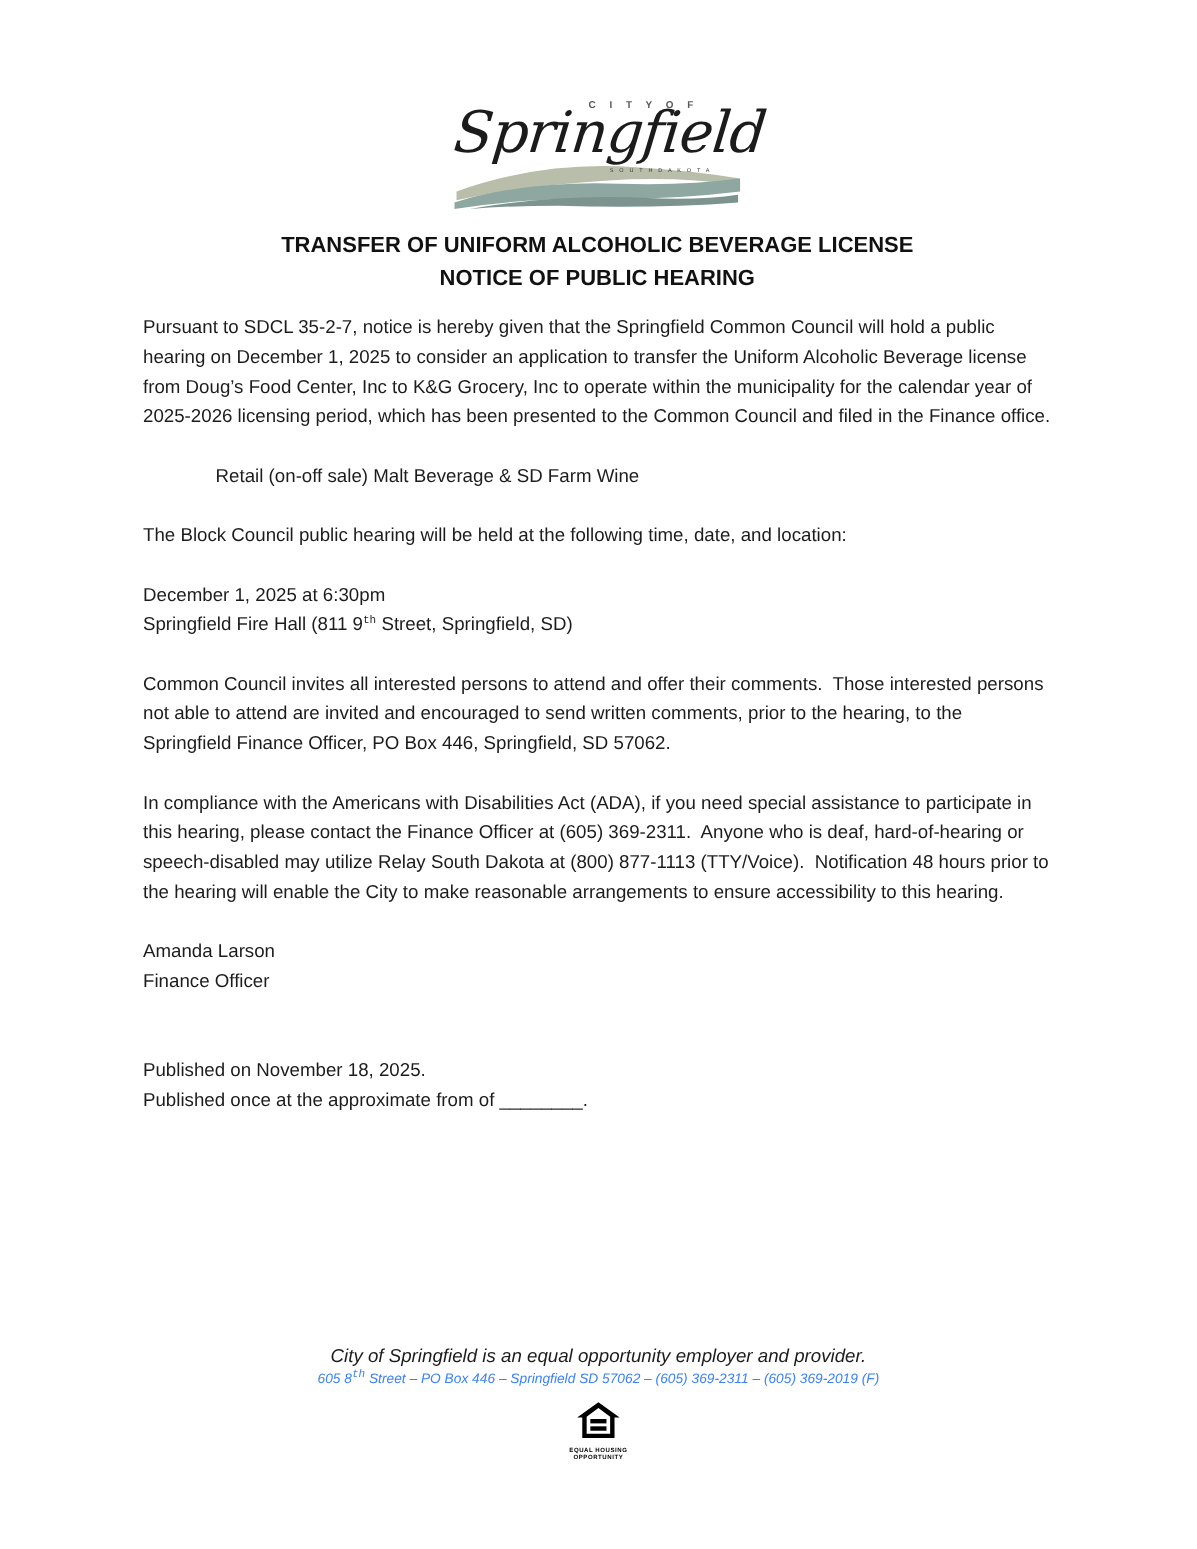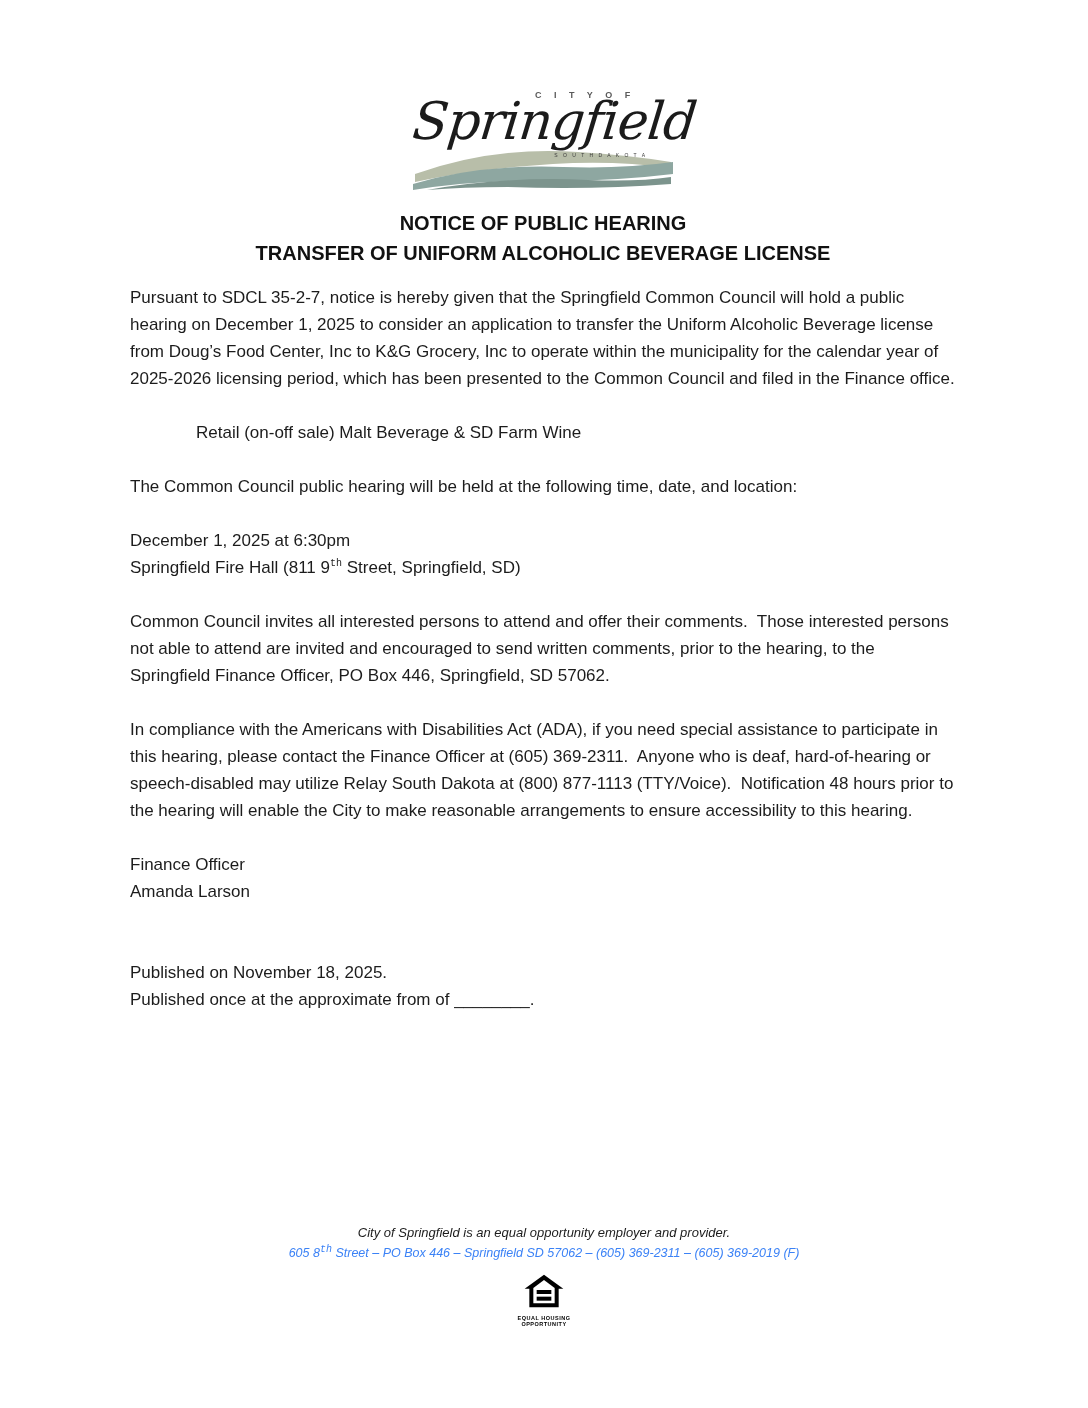--- a/index.html
+++ b/index.html
@@ -30,21 +30,21 @@
   .para{font-size:17px;line-height:27px;white-space:pre-wrap;}
   .mt{margin-top:27px;}
   .p1{margin-top:16px;}
   .indented{padding-left:66px;}
   .centered{text-align:left;}
   .sig .para{margin:0;}
   .published{margin-top:54px;}
   sup{font-size:10px;vertical-align:super;line-height:0;font-family:Liberation Mono, monospace;}
   
   .footer{position:absolute;left:0;top:1222px;width:1088px;text-align:center;}
-  .footer-line1{font-style:italic;font-size:13px;line-height:22px;color:#1c1c1c;}
+  .footer-line1{font-style:italic;font-size:17px;line-height:22px;color:#1c1c1c;}
   .footer-line2{font-style:italic;font-size:12.5px;line-height:18px;color:#3b82f6;}
   .eho{margin-top:12px;display:inline-block;}
   .eho-text{font-size:5.5px;font-weight:bold;line-height:6px;letter-spacing:0.5px;color:#000;margin-top:1px;}
 </style>
 </head>
 <body>
 
 <div class="page">
   <div class="content">
 
@@ -53,44 +53,44 @@
         <path d="M2,36 Q80,8 165,14 Q215,17 258,24 L258,30 Q200,22 140,26 Q60,31 2,44 Z" fill="#b8bea9"></path>
         <path d="M0,46 Q65,26 150,29 Q210,31 260,24 L260,36 Q195,44 120,43 Q55,43 0,52 Z" fill="#8ea7a1"></path>
         <path d="M14,52 Q95,38 175,42 Q225,44 258,39 L258,46 Q180,52 95,49 Q50,49 14,52 Z" fill="#7c948d"></path>
       </svg>
       <div class="logo-cityof">C I T Y  O F</div>
       <div class="logo-script">Springfield</div>
       <div class="logo-subtext">S O U T H  D A K O T A</div>
     </div>
 
     <div class="titles">
+      <div>TRANSFER OF UNIFORM ALCOHOLIC BEVERAGE LICENSE</div>
       <div>NOTICE OF PUBLIC HEARING</div>
-      <div>TRANSFER OF UNIFORM ALCOHOLIC BEVERAGE LICENSE</div>
     </div>
 
     <div class="para p1">Pursuant to SDCL 35-2-7, notice is hereby given that the Springfield Common Council will hold a public hearing on December 1, 2025 to consider an application to transfer the Uniform Alcoholic Beverage license from Doug’s Food Center, Inc to K&amp;G Grocery, Inc to operate within the municipality for the calendar year of 2025-2026 licensing period, which has been presented to the Common Council and filed in the Finance office.</div>
 
     <div class="mt">
       <div class="para indented">Retail (on-off sale) Malt Beverage &amp; SD Farm Wine</div>
     </div>
 
-    <div class="para mt">The Common Council public hearing will be held at the following time, date, and location:</div>
+    <div class="para mt">The Block Council public hearing will be held at the following time, date, and location:</div>
 
     <div class="mt centered">
       <div class="para">December 1, 2025 at 6:30pm</div>
       <div class="para"><span>Springfield Fire Hall (811 9</span><sup>th</sup><span> Street, Springfield, SD)</span></div>
     </div>
 
     <div class="para mt">Common Council invites all interested persons to attend and offer their comments.  Those interested persons not able to attend are invited and encouraged to send written comments, prior to the hearing, to the Springfield Finance Officer, PO Box 446, Springfield, SD 57062.</div>
 
     <div class="para mt">In compliance with the Americans with Disabilities Act (ADA), if you need special assistance to participate in this hearing, please contact the Finance Officer at (605) 369-2311.  Anyone who is deaf, hard-of-hearing or speech-disabled may utilize Relay South Dakota at (800) 877-1113 (TTY/Voice).  Notification 48 hours prior to the hearing will enable the City to make reasonable arrangements to ensure accessibility to this hearing.</div>
 
     <div class="mt sig">
+      <div class="para">Amanda Larson</div>
       <div class="para">Finance Officer</div>
-      <div class="para">Amanda Larson</div>
     </div>
 
     <div class="published">
       <div class="para">Published on November 18, 2025.</div>
       <div class="para">Published once at the approximate from of ________.</div>
     </div>
   </div>
 
   <div class="footer">
     <div class="footer-line1">City of Springfield is an equal opportunity employer and provider.</div>

